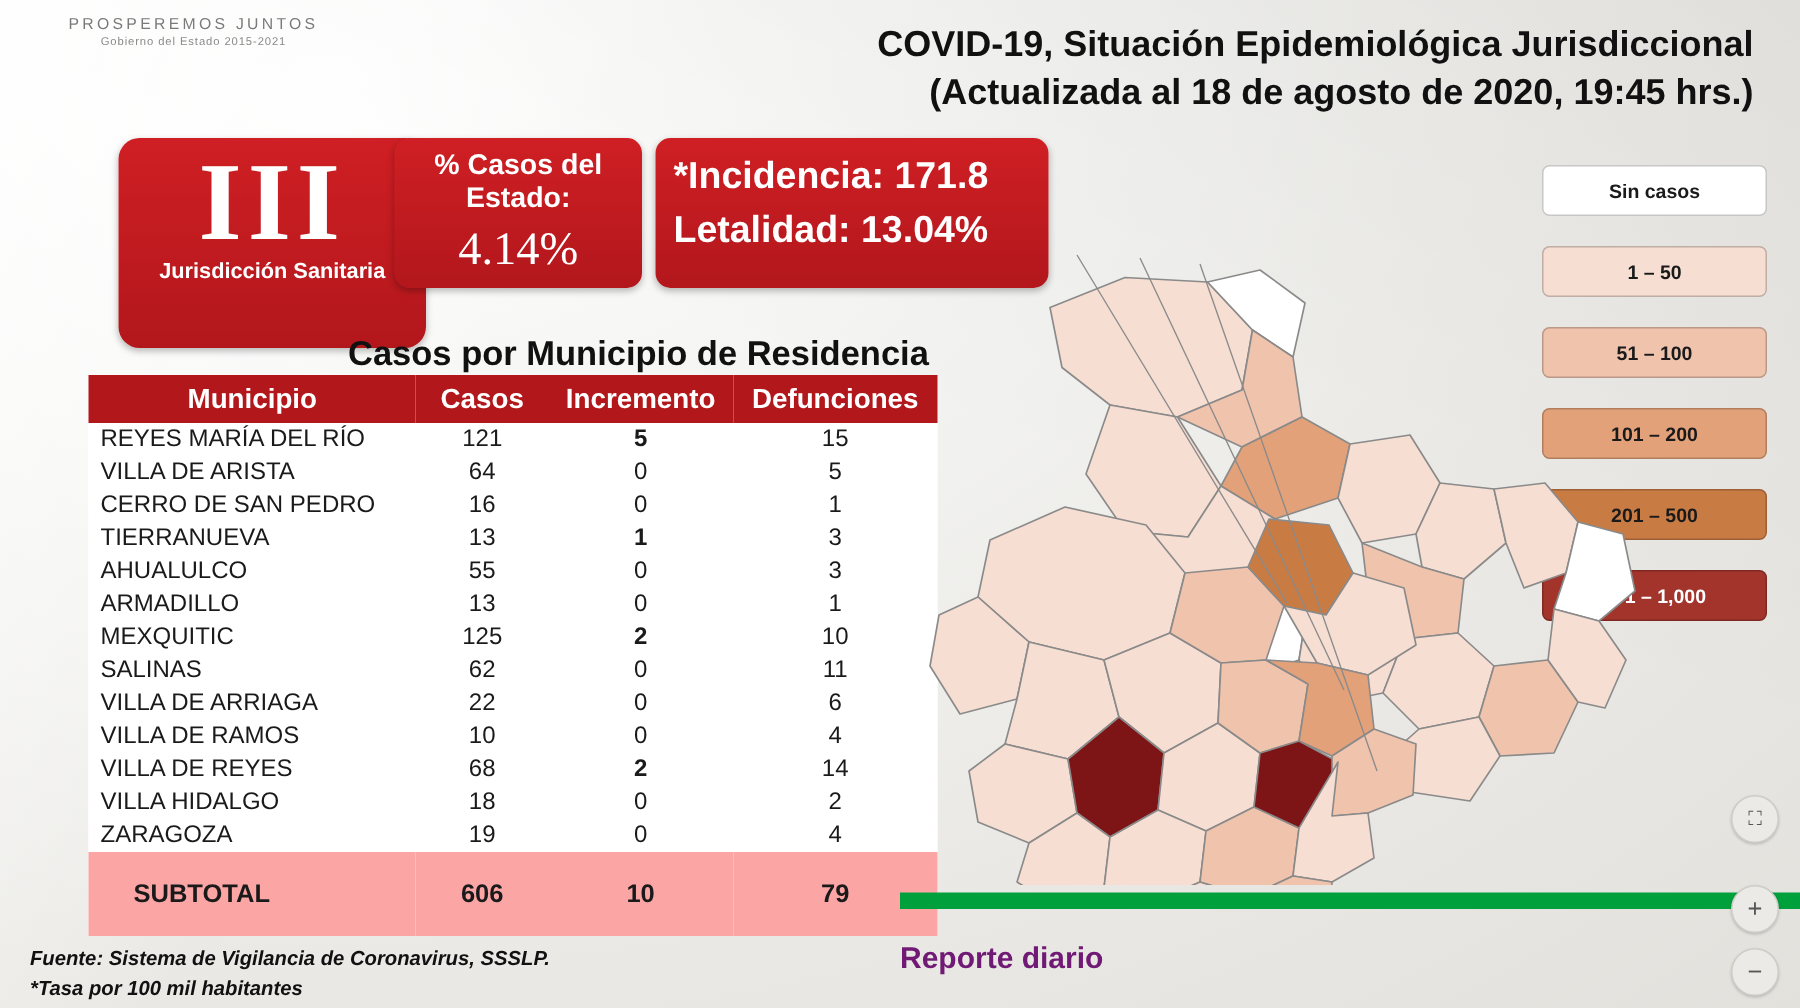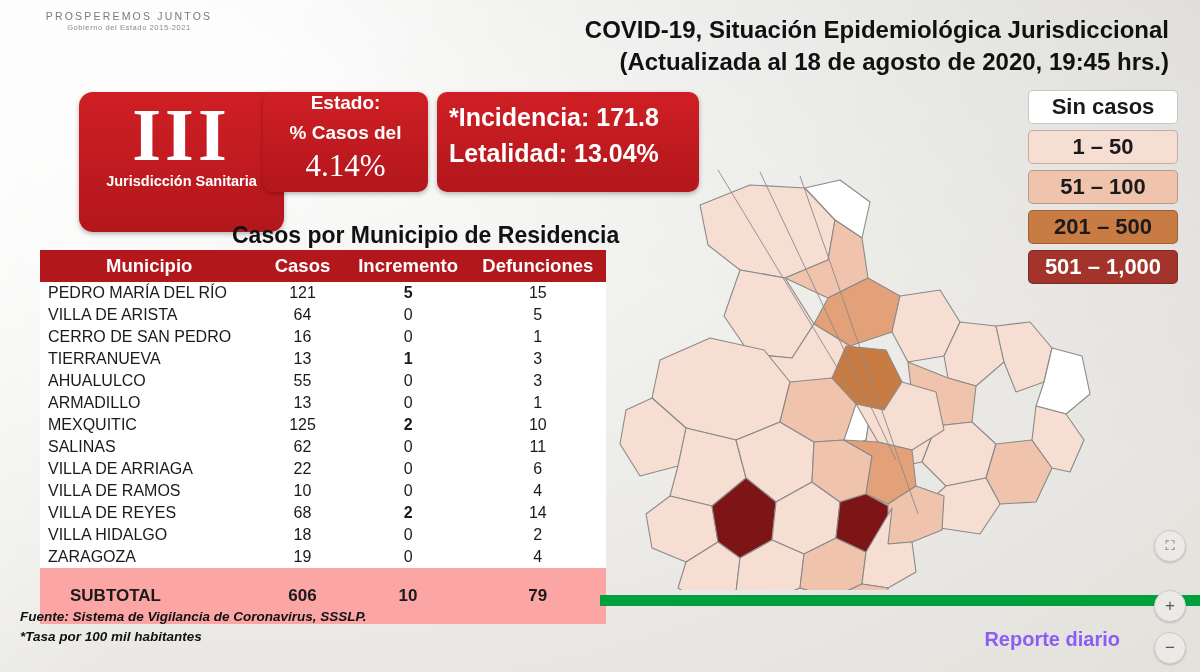--- a/index.html
+++ b/index.html
@@ -63,21 +63,21 @@
     box-shadow:0 2px 5px rgba(0,0,0,.28);
     padding:7px 0 0 12px;box-sizing:border-box;
   }
   .inc-line{font-size:25px;font-weight:bold;line-height:1.45;}
 
   
   .table-title{
     position:absolute;left:232px;top:222px;
     font-size:23px;font-weight:bold;color:#111;
   }
-  .tbl-wrap{position:absolute;left:40px;top:250px;width:566px;}
+  .tbl-wrap{position:absolute;left:59px;top:250px;width:566px;}
   table{border-collapse:collapse;width:100%;background:#fff;}
   thead th{
     background:#b2171c;color:#fff;font-size:18.5px;font-weight:bold;
     padding:5px 4px;text-align:center;
   }
   thead th.muni{width:205px;}
   tbody td{
     font-size:16px;padding:2px 4px;background:#fff;color:#1a1a1a;
   }
   tbody td.muni{text-align:left;padding-left:8px;}
@@ -85,41 +85,42 @@
   tbody td.inc{text-align:center;width:112px;}
   tbody td.def{text-align:center;width:125px;}
   tbody td.bold{font-weight:bold;}
   tfoot td{
     background:#fca5a5;font-size:17px;font-weight:bold;padding:18px 4px;
   }
   tfoot td.muni{text-align:left;padding-left:30px;}
   tfoot td.num,tfoot td.inc,tfoot td.def{text-align:center;}
 
   .source{
-    position:absolute;left:20px;top:607px;font-size:13.5px;font-style:italic;font-weight:bold;color:#111;line-height:1.45;
+    position:absolute;left:20px;top:629px;font-size:13.5px;font-style:italic;font-weight:bold;color:#111;line-height:1.45;
   }
 
   
   .legend{position:absolute;right:22px;top:90px;width:150px;}
   .legend-item{
     height:32px;margin-bottom:6px;border-radius:5px;
     display:flex;align-items:center;justify-content:center;
-    font-size:22px;font-weight:bold;color:#1a1a1a;
+    font-size:13px;font-weight:bold;color:#1a1a1a;
     border:1px solid rgba(0,0,0,.22);
+    margin-top:20px;
   }
 
   
   .map{position:absolute;left:600px;top:110px;width:520px;height:480px;}
   .map svg{display:block;}
 
   
   .green-bar{position:absolute;left:600px;top:595px;width:600px;height:11px;background:#00a03c;}
   .reporte{
-    position:absolute;left:600px;top:628px;width:520px;text-align:right;
-    font-size:20px;font-weight:bold;color:#8b5cf6;
+    position:absolute;left:600px;top:628px;width:520px;text-align:left;
+    font-size:20px;font-weight:bold;color:#701a75;
   }
 
   
   .ctl{
     position:absolute;right:14px;width:30px;height:30px;border-radius:50%;
     background:#eceae6;border:1px solid #cfcdc8;color:#555;
     display:flex;align-items:center;justify-content:center;font-size:17px;
     box-shadow:0 1px 2px rgba(0,0,0,.18);
   }
   .ctl.fit{top:530px;font-size:13px;}
@@ -140,22 +141,22 @@
   <div>COVID-19, Situación Epidemiológica Jurisdiccional</div>
   <div>(Actualizada al 18 de agosto de 2020, 19:45 hrs.)</div>
 </div>
 
 <div class="jur-card">
   <div class="jur-num">III</div>
   <div class="jur-label">Jurisdicción Sanitaria</div>
 </div>
 
 <div class="pct-card">
+  <div class="pct-label">% Casos del</div>
   <div class="pct-label" style="padding-top:0">Estado:</div>
-  <div class="pct-label">% Casos del</div>
   <div class="pct-val">4.14%</div>
 </div>
 
 <div class="inc-card">
   <div class="inc-line">*Incidencia: 171.8</div>
   <div class="inc-line">Letalidad: 13.04%</div>
 </div>
 
 <div class="table-title">Casos por Municipio  de Residencia</div>
 
@@ -164,21 +165,21 @@
     <thead>
       <tr>
         <th class="muni">Municipio</th>
         <th>Casos</th>
         <th>Incremento</th>
         <th>Defunciones</th>
       </tr>
     </thead>
     <tbody id="tbody">
         <tr>
-          <td class="muni">PEDRO MARÍA DEL RÍO</td>
+          <td class="muni">REYES MARÍA DEL RÍO</td>
           <td class="num">121</td>
           <td class="inc bold">5</td>
           <td class="def">15</td>
         </tr>
         <tr>
           <td class="muni">VILLA DE ARISTA</td>
           <td class="num">64</td>
           <td class="inc">0</td>
           <td class="def">5</td>
         </tr>
@@ -262,20 +263,21 @@
 
 <div class="source">
   <div>Fuente: Sistema de Vigilancia de Coronavirus, SSSLP.</div>
   <div>*Tasa por 100 mil habitantes</div>
 </div>
 
 <div class="legend" id="legend">
     <div class="legend-item" style="background: rgb(255, 255, 255);">Sin casos</div>
     <div class="legend-item" style="background: rgb(247, 222, 210);">1 – 50</div>
     <div class="legend-item" style="background: rgb(240, 195, 173);">51 – 100</div>
+    <div class="legend-item" style="background: rgb(227, 161, 121);">101 – 200</div>
     <div class="legend-item" style="background: rgb(201, 123, 68);">201 – 500</div>
     <div class="legend-item" style="background: rgb(162, 52, 44); color: rgb(255, 255, 255);">501 – 1,000</div>
   </div>
 
 <div class="map">
   <svg width="520" height="480" viewBox="0 0 520 480" aria-hidden="true">
     <g stroke="#8a8a8a" stroke-width="1.1" stroke-linejoin="round">
 
       <path d="M100 95 L150 75 L205 78 L235 110 L228 150 L185 168 L140 160 L108 135 Z" fill="#f7ded2"></path>
       <path d="M205 78 L240 70 L270 92 L262 128 L235 110 Z" fill="#ffffff"></path>

